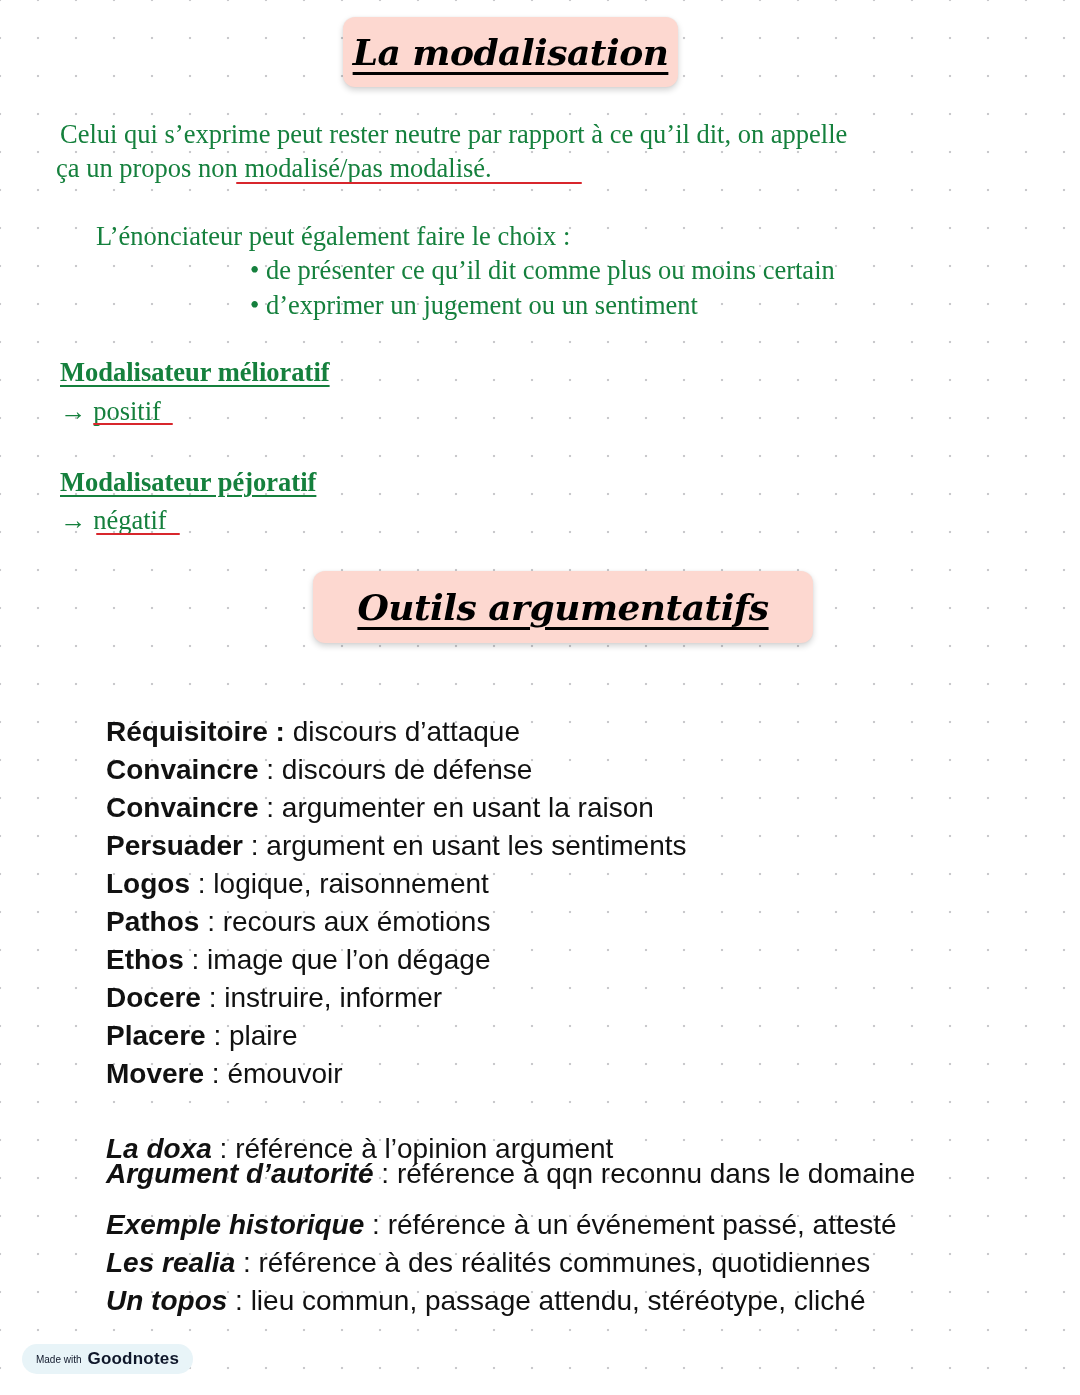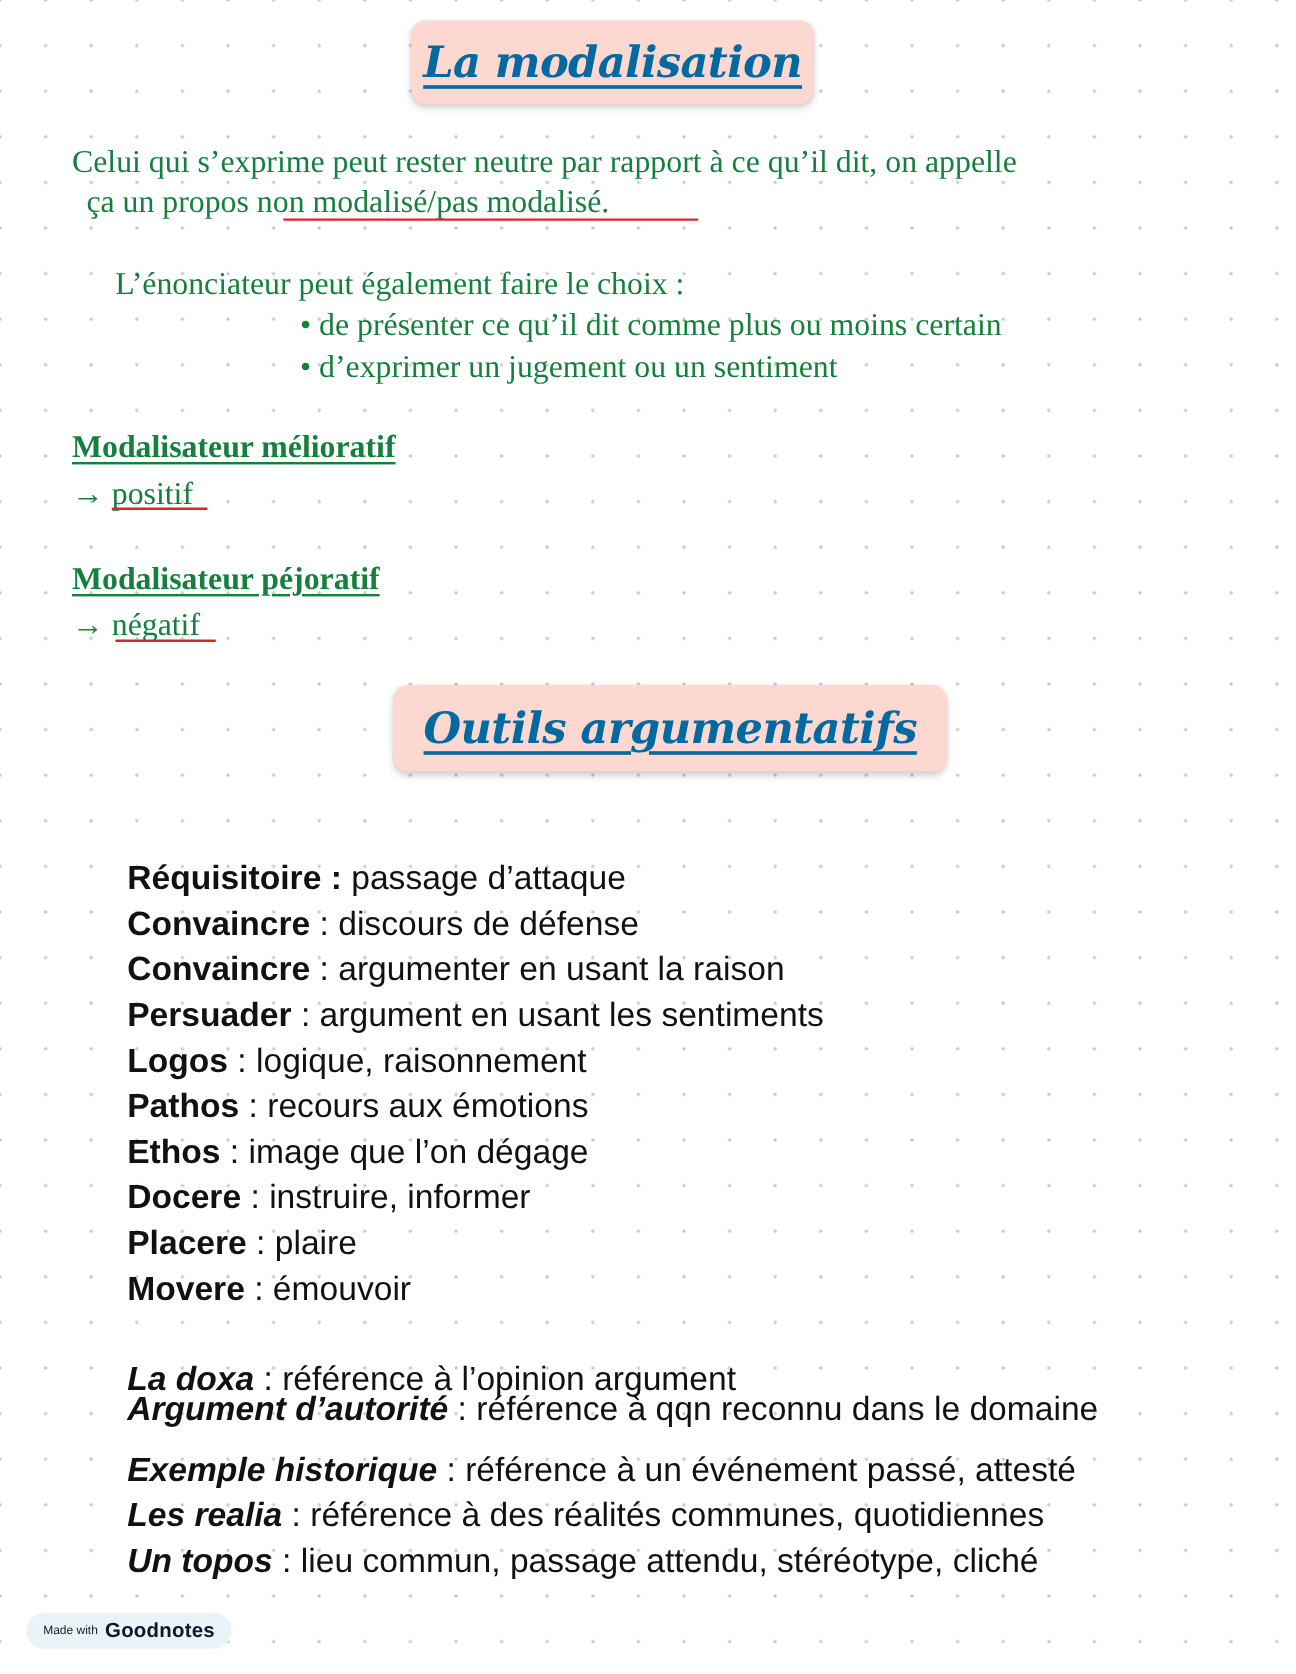--- a/index.html
+++ b/index.html
@@ -24,30 +24,30 @@
       border-radius: 12px;
       box-shadow: 0 3px 6px rgba(0,0,0,0.18), 0 0 2px rgba(0,0,0,0.06);
       display: flex;
       align-items: center;
       justify-content: center;
     }
     .title-text {
       font-family: "DejaVu Serif", "Liberation Serif", serif;
       font-style: italic;
       font-weight: bold;
-      color: #0369a1;
+      color: #000000;
       text-decoration: underline;
       text-decoration-thickness: 3px;
       text-underline-offset: 7px;
       white-space: nowrap;
       letter-spacing: -0.5px;
     }
     #title1 { left: 343px; top: 17px; width: 335px; height: 70px; }
     #title1 .title-text { font-size: 36px; }
-    #title2 { left: 328px; top: 571px; width: 461px; height: 72px; }
+    #title2 { left: 313px; top: 571px; width: 500px; height: 72px; }
     #title2 .title-text { font-size: 36px; }
 
     .line {
       position: absolute;
       font-size: 26.5px;
       line-height: 34px;
       white-space: nowrap;
       color: #15803d;
       font-family: Liberation Serif, serif;
     }
@@ -98,21 +98,21 @@
     }
   </style>
 </head>
 <body>
 
 <div id="title1" class="title-box">
   <span class="title-text">La modalisation</span>
 </div>
 
 <div class="line" style="left:60px; top:117px;">Celui qui s’exprime peut rester neutre par rapport à ce qu’il dit, on appelle</div>
-<div class="line" style="left:72px; top:151px;text-align:right;"><span>ça un propos </span><span>non modalisé/pas modalisé</span><span>.</span></div>
+<div class="line" style="left:56px; top:151px;text-align:right;"><span>ça un propos </span><span>non modalisé/pas modalisé</span><span>.</span></div>
 <div class="red-ul" style="left:236px; top:182px; width:346px;"></div>
 
 <div class="line" style="left:60px; top:219px;margin-left:36px;">L’énonciateur peut également faire le choix :</div>
 <div class="line" style="left:250px; top:253px;">• de présenter ce qu’il dit comme plus ou moins certain</div>
 <div class="line" style="left:250px; top:288px;">• d’exprimer un jugement ou un sentiment</div>
 
 <div class="line heading-ul" style="left:60px; top:355px;">Modalisateur mélioratif</div>
 <div class="line" style="left:60px; top:394px;">
   <span>→</span>
   <span>positif</span>
@@ -123,21 +123,21 @@
 <div class="line" style="left:60px; top:503px;">
   <span>→</span>
   <span>négatif</span>
 </div>
 <div class="red-ul" style="left:96px; top:533px; width:84px;"></div>
 
 <div id="title2" class="title-box">
   <span class="title-text">Outils argumentatifs</span>
 </div>
 
-<div class="def" style="top:713px;"><b>Réquisitoire :</b><span> passage d’attaque</span></div>
+<div class="def" style="top:713px;"><b>Réquisitoire :</b><span> discours d’attaque</span></div>
 <div class="def" style="top:751px;"><b>Convaincre</b><span> : discours de défense</span></div>
 <div class="def" style="top:789px;"><b>Convaincre</b><span> : argumenter en usant la raison</span></div>
 <div class="def" style="top:827px;"><b>Persuader</b><span> : argument en usant les sentiments</span></div>
 <div class="def" style="top:865px;"><b>Logos</b><span> : logique, raisonnement</span></div>
 <div class="def" style="top:903px;"><b>Pathos</b><span> : recours aux émotions</span></div>
 <div class="def" style="top:941px;"><b>Ethos</b><span> : image que l’on dégage</span></div>
 <div class="def" style="top:979px;"><b>Docere</b><span> : instruire, informer</span></div>
 <div class="def" style="top:1017px;"><b>Placere</b><span> : plaire</span></div>
 <div class="def" style="top:1055px;"><b>Movere</b><span> : émouvoir</span></div>
 

